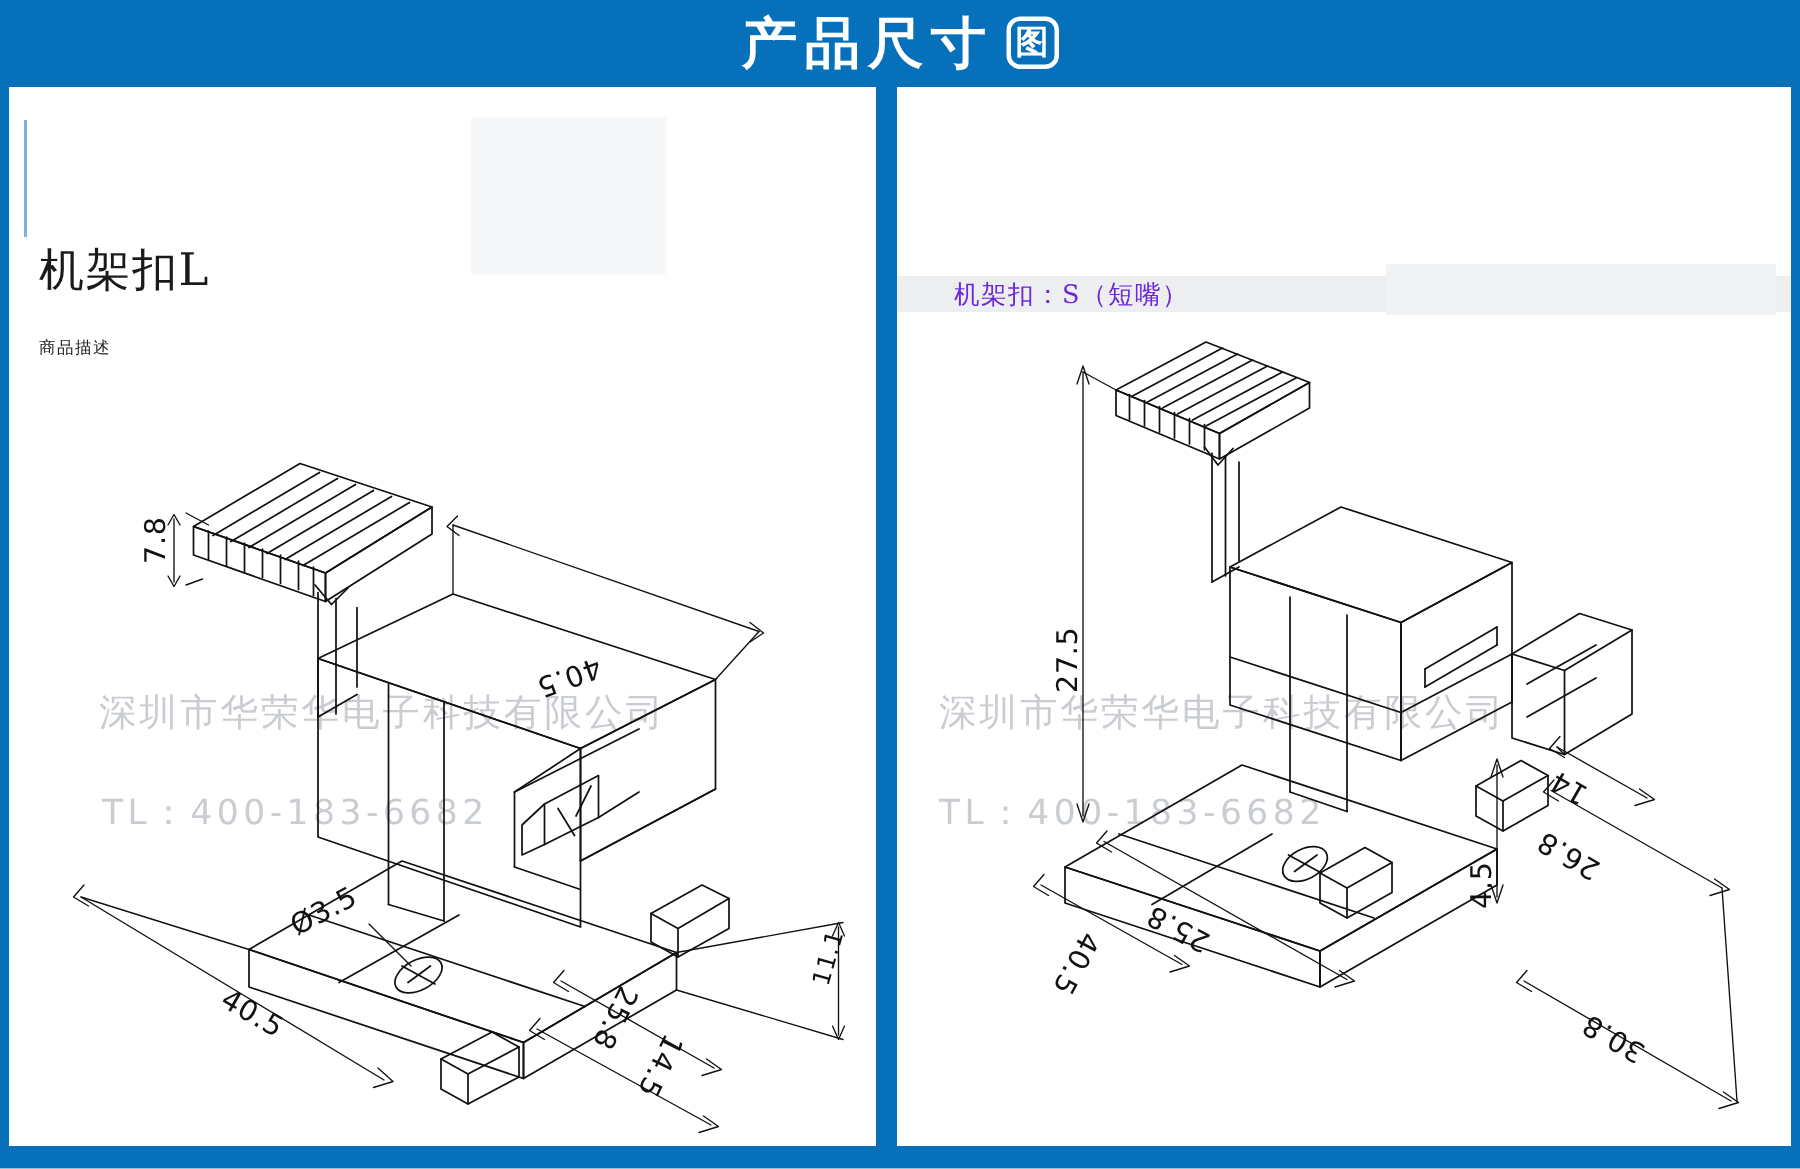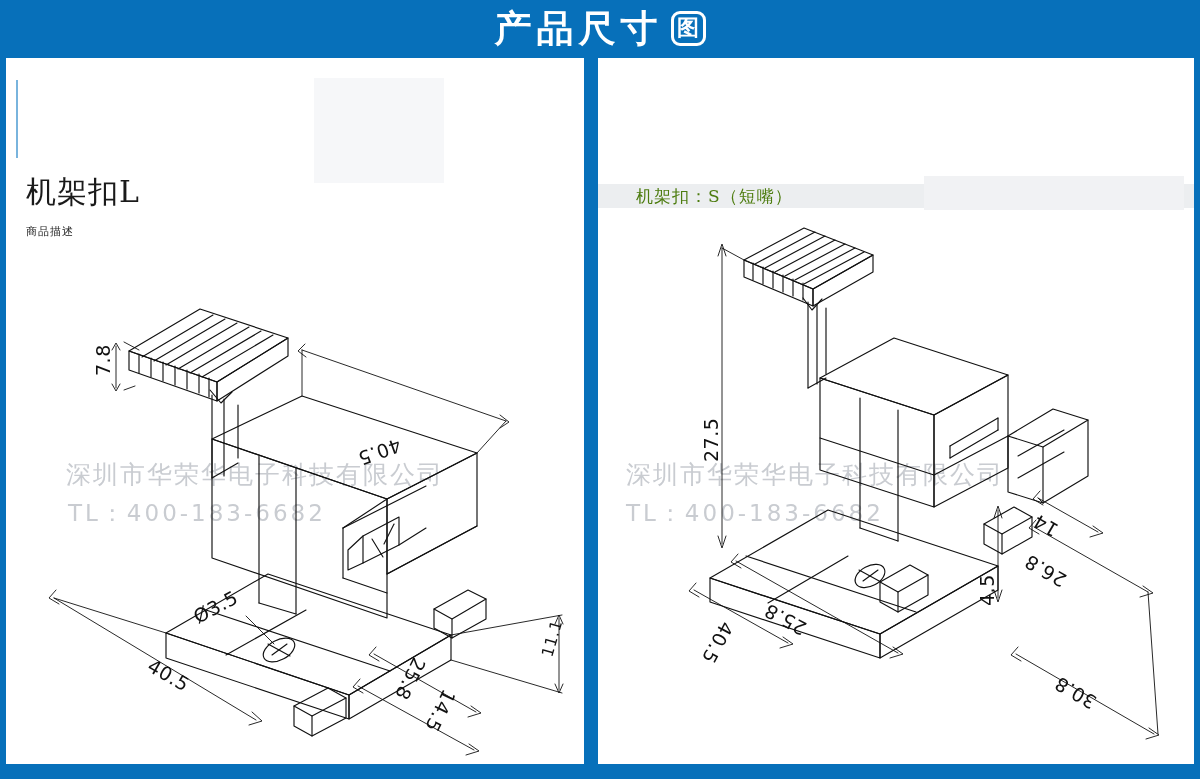--- a/index.html
+++ b/index.html
@@ -89,21 +89,21 @@
     top: 126px;
     width: 100%;
     height: 24px;
     background: #eceef0;
   }
 
   
   .title-left {
     position: absolute;
     left: 20px;
-    top: 114px;
+    top: 102px;
     font-size: 30px;
     color: #1a1a1a;
     letter-spacing: 1px;
     font-family: "DejaVu Serif", "Liberation Serif", serif;
     white-space: nowrap;
   }
   .subtitle-left {
     position: absolute;
     left: 20px;
     top: 166px;
@@ -111,38 +111,38 @@
     font-weight: normal;
     color: #222222;
     letter-spacing: 1px;
     white-space: nowrap;
   }
   .title-right {
     position: absolute;
     left: 38px;
     top: 127px;
     font-size: 17px;
-    color: #4d7c0f;
+    color: #6d28d9;
     letter-spacing: 1px;
     font-family: "DejaVu Serif", "Liberation Serif", serif;
     white-space: nowrap;
   }
 
   
   .watermark {
     position: absolute;
     color: #c9ccd1;
     font-size: 25px;
     letter-spacing: 2px;
     white-space: nowrap;
     pointer-events: none;
     user-select: none;
     font-family: "DejaVu Sans", "Liberation Sans", sans-serif;
   }
-  .wm-line2 { font-size: 23px; letter-spacing: 3px; }
+  .wm-line2 { font-size: 23px; letter-spacing: 3px; margin-top: 28px; }
 
   
   .drawing {
     position: absolute;
     left: 0; top: 0;
     width: 100%;
     height: 100%;
     pointer-events: none;
   }
   .drawing svg { display: block; }

